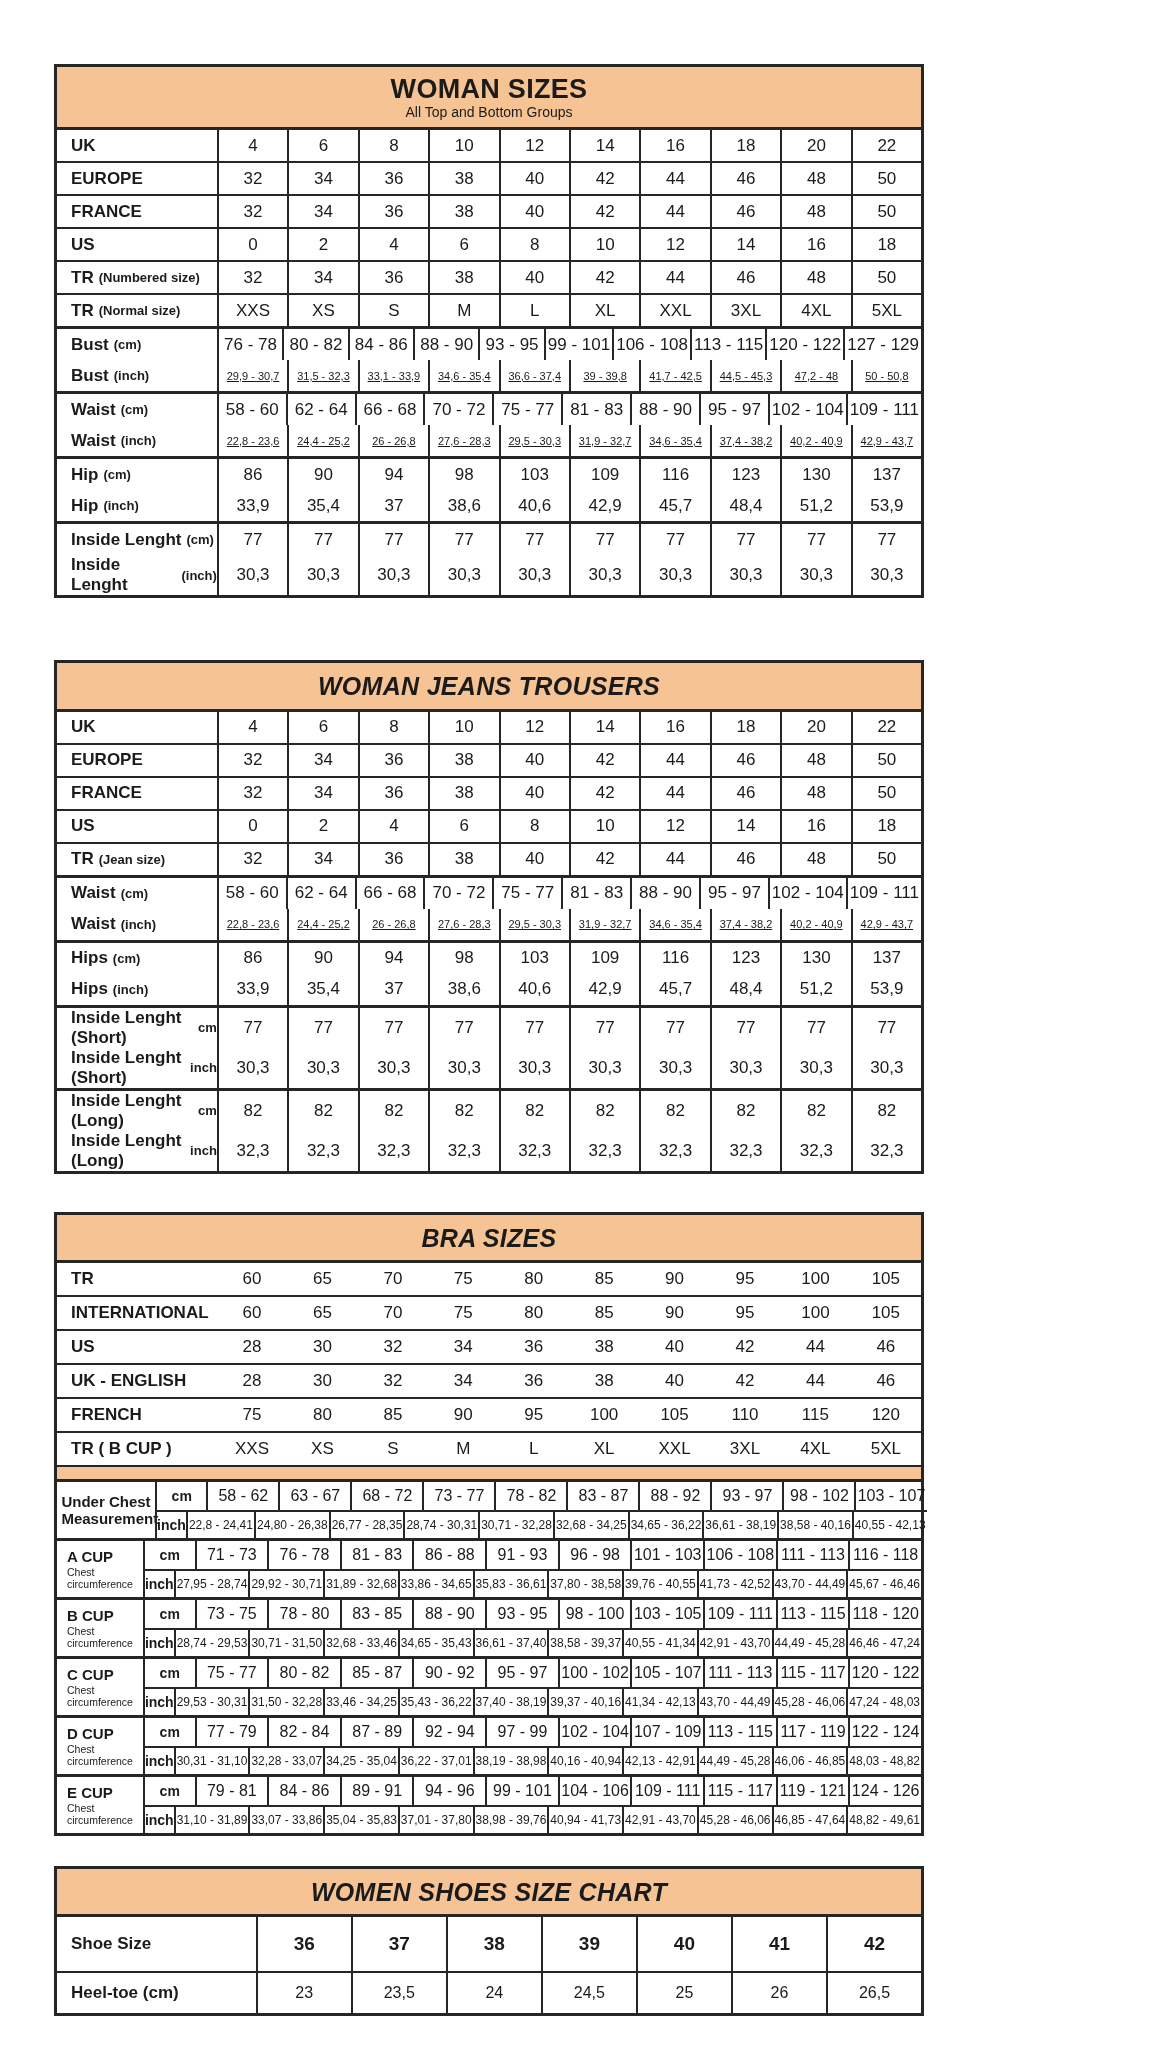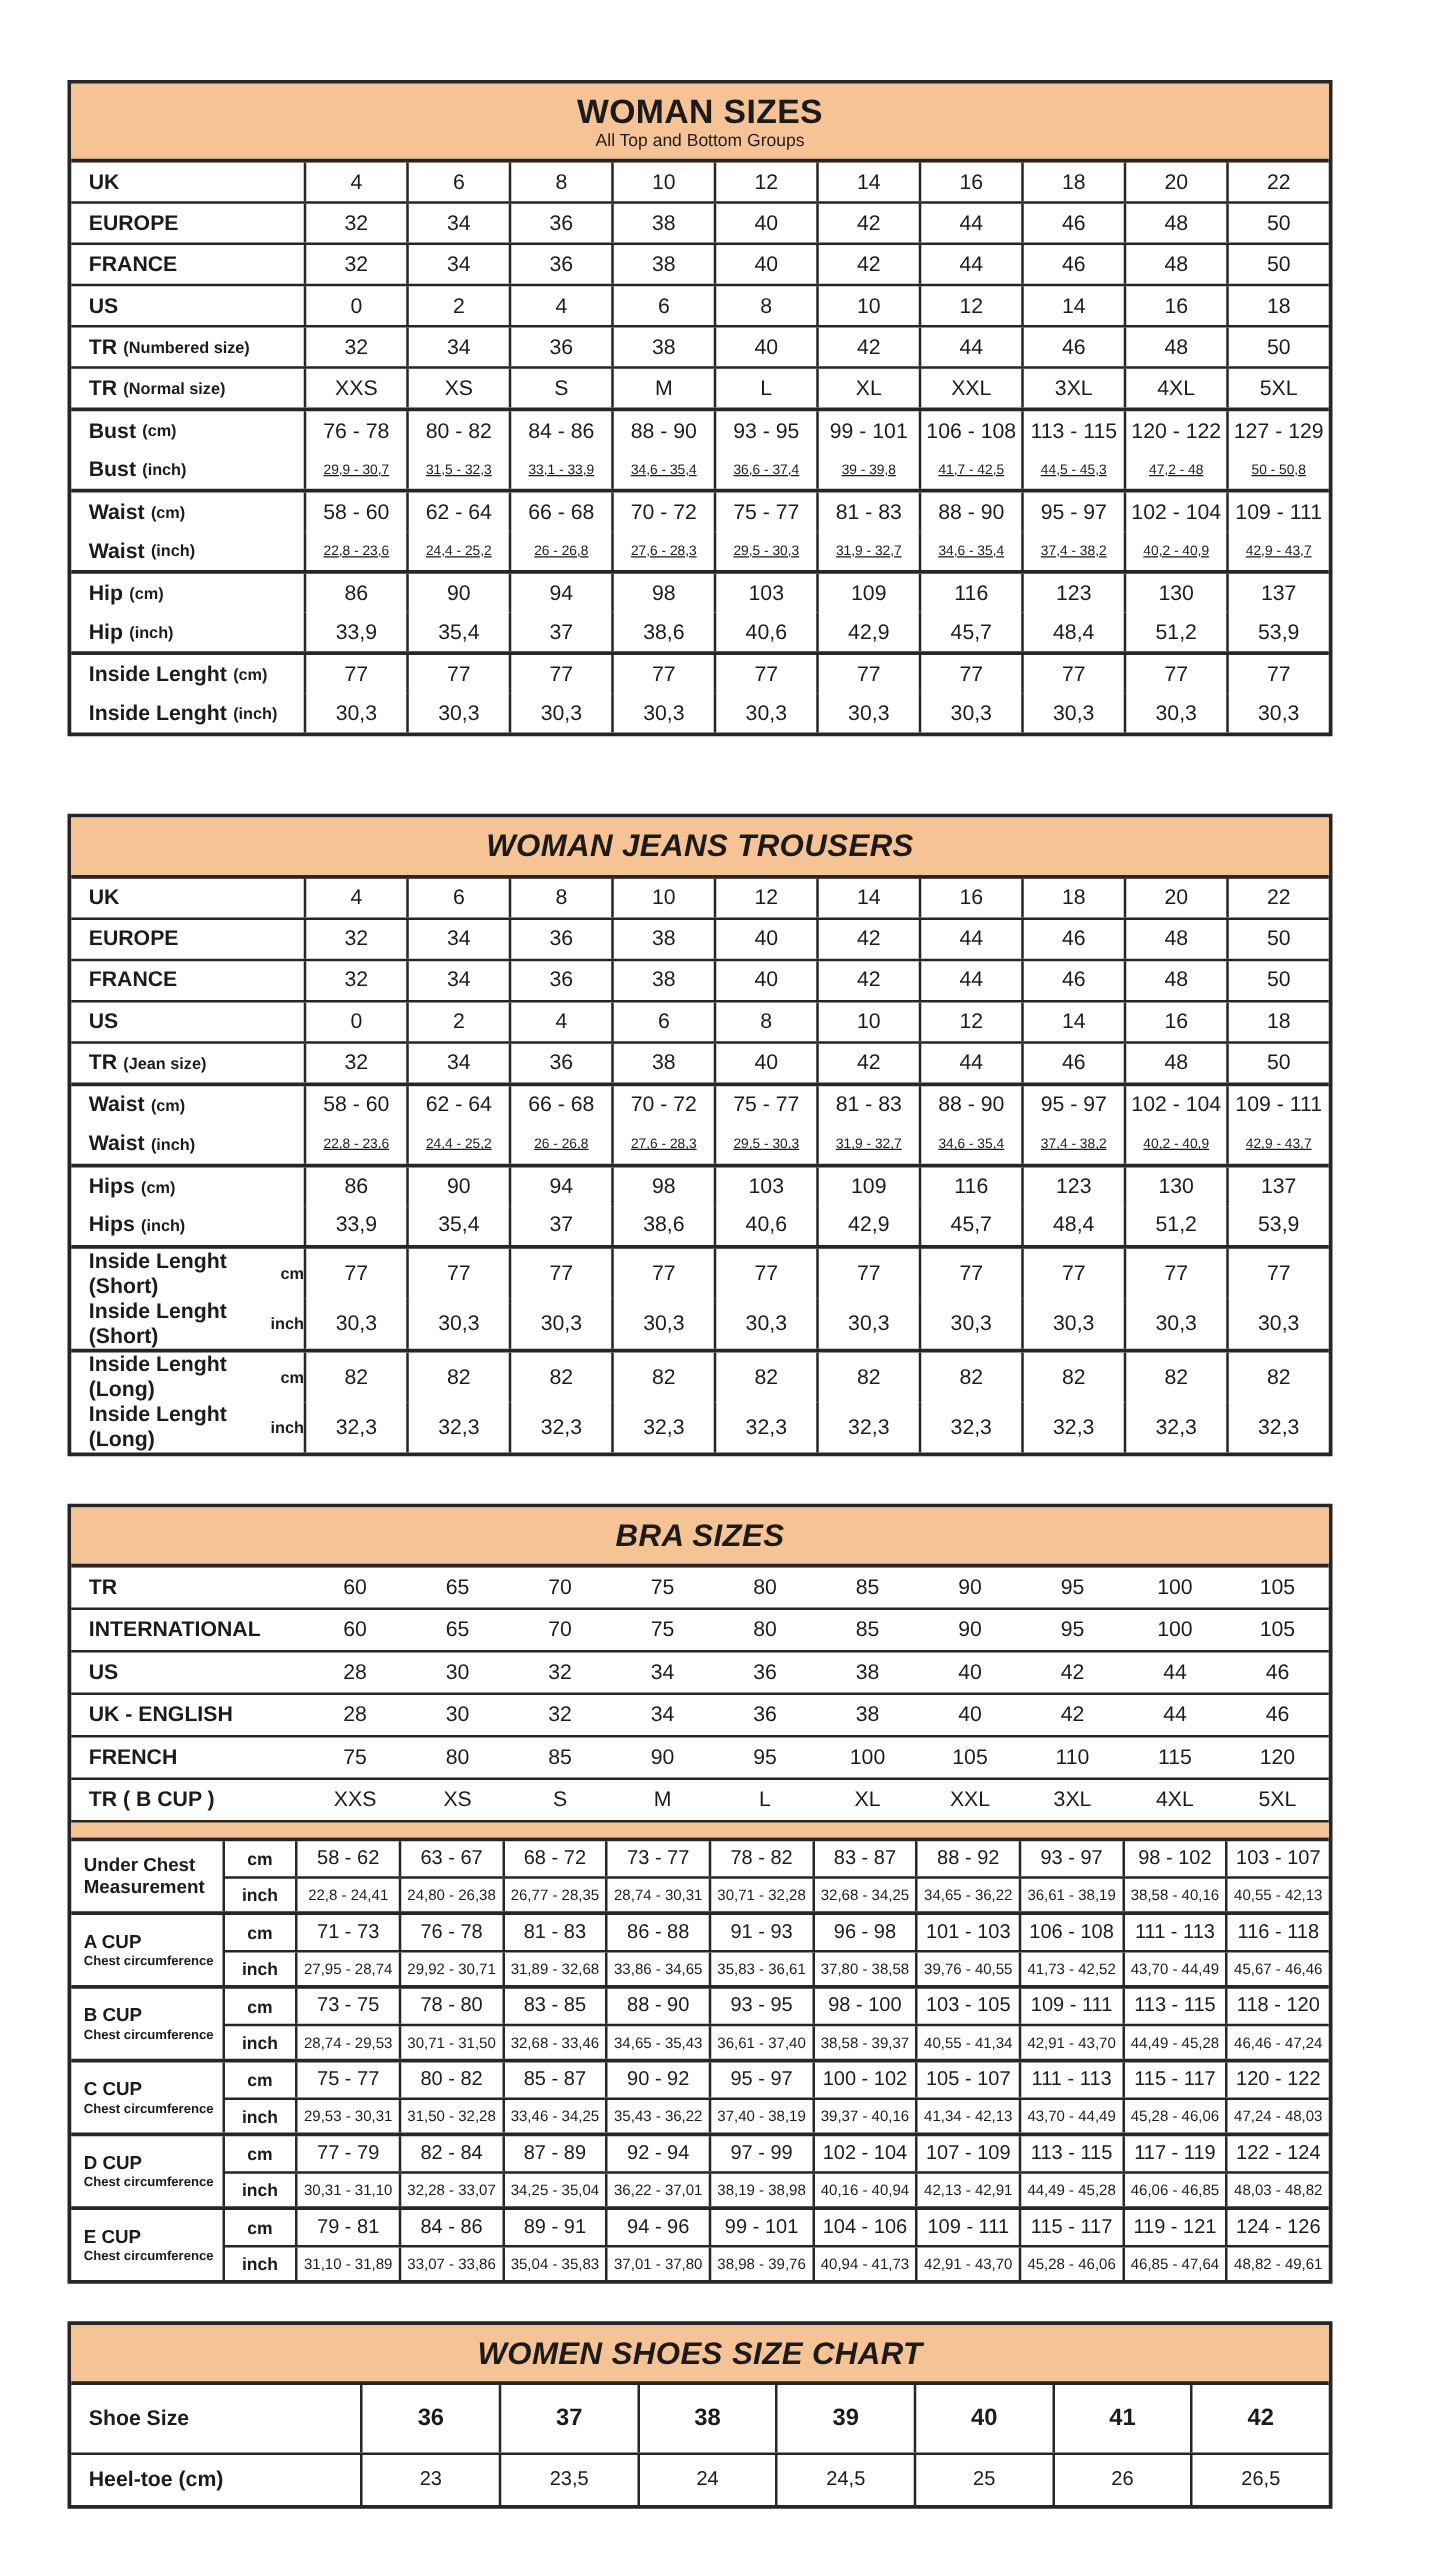--- a/index.html
+++ b/index.html
@@ -9,21 +9,21 @@
     --pagebg:#ffffff;
   }
   *{box-sizing:border-box;}
   body{
     width:1164px;height:2048px;margin:0;
     background:var(--pagebg);color:var(--txt);
     font-family:"Liberation Sans",sans-serif;
     overflow:hidden;
   }
   .tbl{
-    width:1012px;margin-left:54px;
+    width:870px;margin-left:54px;
     border:3px solid var(--bd);
     background:#fff;
   }
   #t1{margin-top:64px;}
   #t2{margin-top:62px;}
   #t3{margin-top:38px;}
   #t4{margin-top:30px;}
   .thead{
     background:var(--peach);
     text-align:center;
@@ -61,21 +61,21 @@
   
   .strip{height:14px;background:var(--peach);border-top:2px solid var(--bd);}
 
   
   .grp{display:flex;border-top:3px solid var(--bd);justify-content:center;}
   .glab{
     width:12%;padding:3px 4px 3px 10px;
     display:flex;flex-direction:column;justify-content:center;
   }
   .gmain{font-weight:700;font-size:15px;line-height:1.15;}
-  .gsub{font-size:10.5px;margin-top:1px;font-weight:bold;}
+  .gsub{font-size:10.5px;margin-top:1px;}
   .gdata{flex:1;display:flex;flex-direction:column;border-left:2px solid var(--bd);}
   .gr{display:flex;align-items:stretch;min-height:28px;}
   .gr + .gr{border-top:2px solid var(--bd);}
   .unit{
     width:6.4%;display:flex;align-items:center;justify-content:center;
     font-weight:700;font-size:14px;
   }
   .gcell{
     flex:1;border-left:2px solid var(--bd);
     display:flex;align-items:center;justify-content:center;

